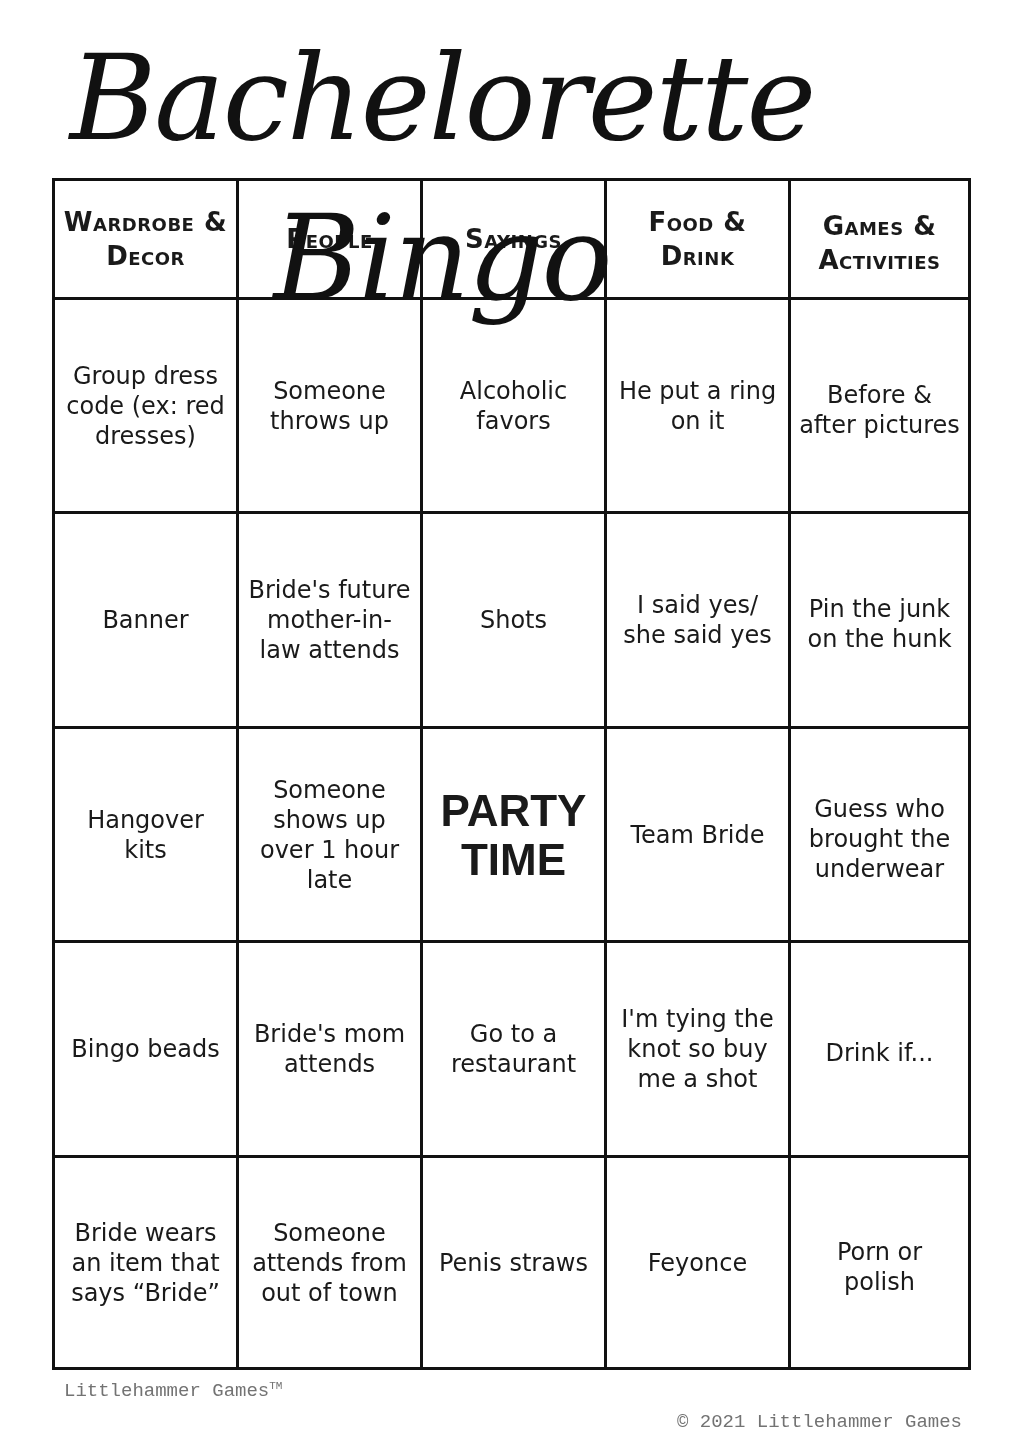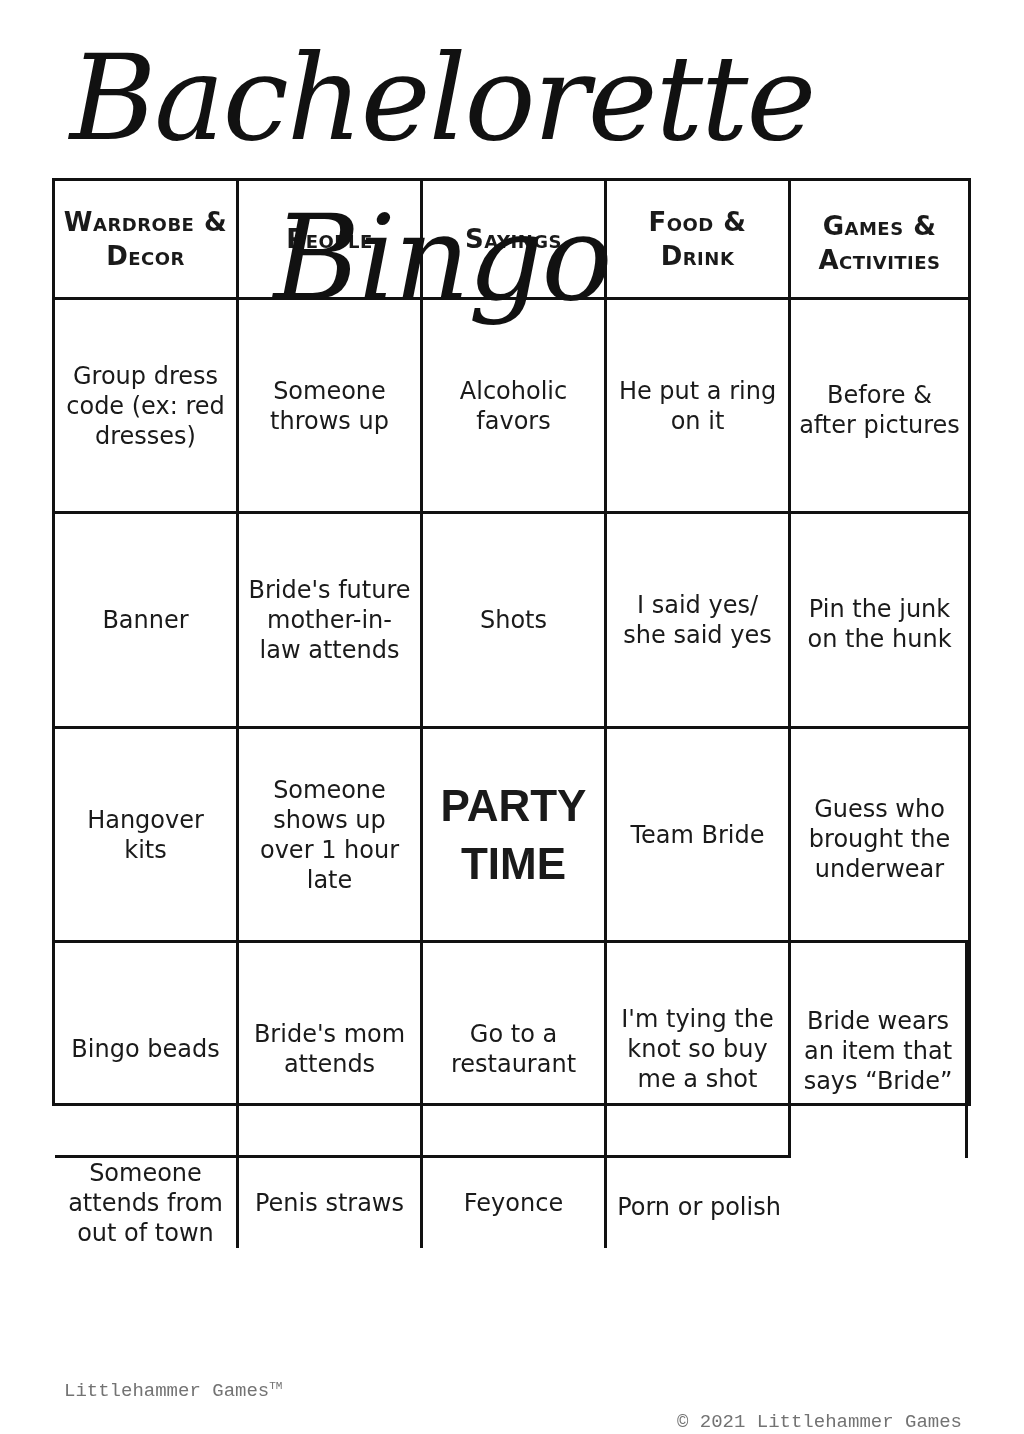--- a/index.html
+++ b/index.html
@@ -1,25 +1,25 @@
 <!DOCTYPE html>
 <html><head>
 <meta charset="utf-8">
 <style>
   html, body { margin:0; padding:0; background:#fff; }
   body { width:1024px; height:1434px; position:relative; overflow:hidden; font-family:"DejaVu Sans", sans-serif; color:#1a1a1a; }
   .title { position:absolute; left:0; top:18px; width:884px; text-align:center; font-family:"DejaVu Serif", serif; font-style:italic; font-size:118px; line-height:160px; letter-spacing:-2px; color:#111; z-index:2; }
-  .grid { position:absolute; left:52px; top:178px; width:919px; height:928px; border:3px solid #111; box-sizing:border-box; display:grid;
+  .grid { position:absolute; left:52px; top:178px; width:919px; height:1192px; border:3px solid #111; box-sizing:border-box; display:grid;
     grid-template-columns: 184px 184px 184px 184px 1fr;
     grid-template-rows: 119px 214px 215px 214px 215px 1fr; }
   .cell { border-right:3px solid #111; border-bottom:3px solid #111; display:flex; align-items:center; justify-content:center; text-align:center; padding:0 8px; box-sizing:border-box; font-size:24px; line-height:30px; }
   .cell.lastcol { border-right:none;margin-top:8px; }
   .cell.lastrow { border-bottom:none; }
   .hdr { font-weight:bold; font-variant:small-caps; font-size:26px; line-height:34px; letter-spacing:0.5px; }
-  .free { font-family:"Liberation Sans", sans-serif; font-weight:bold; font-size:44px; line-height:58px; }
+  .free { font-family:"Liberation Sans", sans-serif; font-weight:bold; font-size:44px; line-height:49px; }
   .footer { position:absolute; top:1380px; font-family:Liberation Mono, monospace; font-size:19px; color:#737373; }
   .footer.left { left:64px; }
   .footer.right { right:62px;margin-top:31px; }
   sup { font-size:11px; }
 </style>
 </head>
 <body>
 
 <div class="title">Bachelorette Bingo</div>
 
@@ -45,20 +45,21 @@
   <div class="cell">Hangover kits</div>
   <div class="cell">Someone shows up over 1 hour late</div>
   <div class="cell free">PARTY TIME</div>
   <div class="cell">Team Bride</div>
   <div class="cell lastcol">Guess who brought the underwear</div>
 
   <div class="cell">Bingo beads</div>
   <div class="cell">Bride's mom attends</div>
   <div class="cell">Go to a restaurant</div>
   <div class="cell">I'm tying the knot so buy me a shot</div>
+  <div class="cell lastcol">Drink if...</div>
 
   <div class="cell lastrow">Bride wears an item that says “Bride”</div>
   <div class="cell lastrow">Someone attends from out of town</div>
   <div class="cell lastrow">Penis straws</div>
   <div class="cell lastrow">Feyonce</div>
   <div class="cell lastrow lastcol">Porn or polish</div>
 </div>
 
 <div class="footer left"><span>Littlehammer Games</span><sup>TM</sup></div>
 <div class="footer right">© 2021 Littlehammer Games</div>

